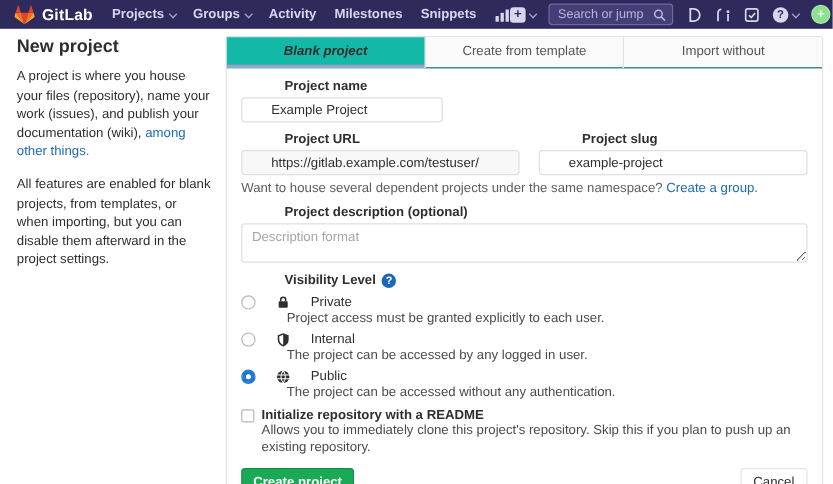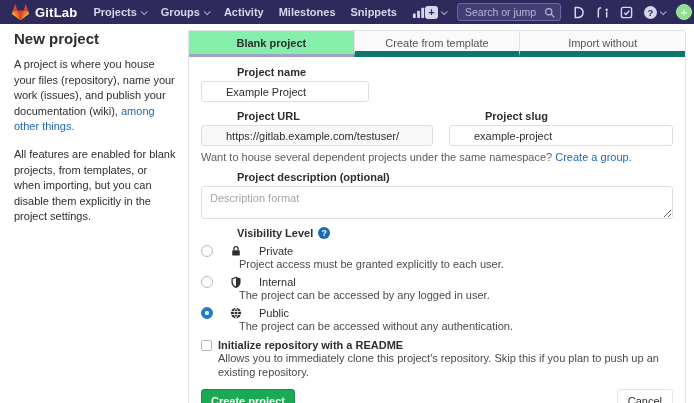--- a/index.html
+++ b/index.html
@@ -39,24 +39,24 @@
   .sidebar { position:absolute; top:16px; left:0; width:188px; padding:10px 12px 0 14px; }
   .sidebar h2 { font-size:15px; font-weight:700; margin:4px 0 10px; }
   .sidebar p { font-size:11px; line-height:1.42; margin:0 0 12px; }
   a.link { color:#1b69b6; text-decoration:none; cursor:pointer; }
 
   
   .panel { position:absolute; top:30px; left:188px; width:498px; background:#fff;
     border:1px solid #e3e3e3; border-radius:2px; }
   .tabs { display:flex; height:26px; }
   .tab { flex:1; text-align:center; line-height:25px; font-size:11px; color:#555;
-    background:#fafafa; border-bottom:6px solid #0f766e; cursor:pointer; }
+    background:#fafafa; border-bottom:1px solid #0f766e; cursor:pointer; }
   .tab + .tab { border-left:1px solid #e3e3e3; }
-  .tab.active { background:#86efac; color:#2e2e2e; font-weight:700;
-    border-bottom:none; box-shadow:inset 0 -3px 0 #a1a0c8; }
+  .tab.active { background:#14b8a6; color:#2e2e2e; font-weight:700;
+    border-bottom:none; box-shadow:inset 0 -3px 0 #a1a0c8;font-style:italic; }
 
   .form-body { padding:9px 12px 10px; }
   .field-label { font-size:11px; font-weight:700; margin:0 0 3px; display:block;padding-left:36px; }
   .text-input { height:21px; border:1px solid #dfdfdf; border-radius:3px; padding:0 24px;
     font-size:11px; font-family:inherit; color:#2e2e2e; outline:none; width:100%; background:#fff; }
   .name-input { width:168px; }
   .readonly { background:#f8f8f8; }
   .row { display:flex; gap:16px; margin-top:8px; }
   .col-url { width:232px; }
   .col-slug { flex:1; }
@@ -169,21 +169,21 @@
     <span class="with-caret">
       <span class="avatar">+</span>
 
     </span>
   </div>
 </header>
 
 <aside class="sidebar">
   <h2>New project</h2>
   <p><span>A project is where you house your files (repository), name your work (issues), and publish your documentation (wiki), </span><a class="link">among other things.</a></p>
-  <p>All features are enabled for blank projects, from templates, or when importing, but you can disable them explicitly in the project settings.</p>
+  <p>All features are enabled for blank projects, from templates, or when importing, but you can disable them afterward in the project settings.</p>
 </aside>
 
 <main class="panel">
   <nav class="tabs">
     <div class="tab active">Blank project</div>
     <div class="tab">Create from template</div>
     <div class="tab">Import without</div>
   </nav>
 
   <div class="form-body">

